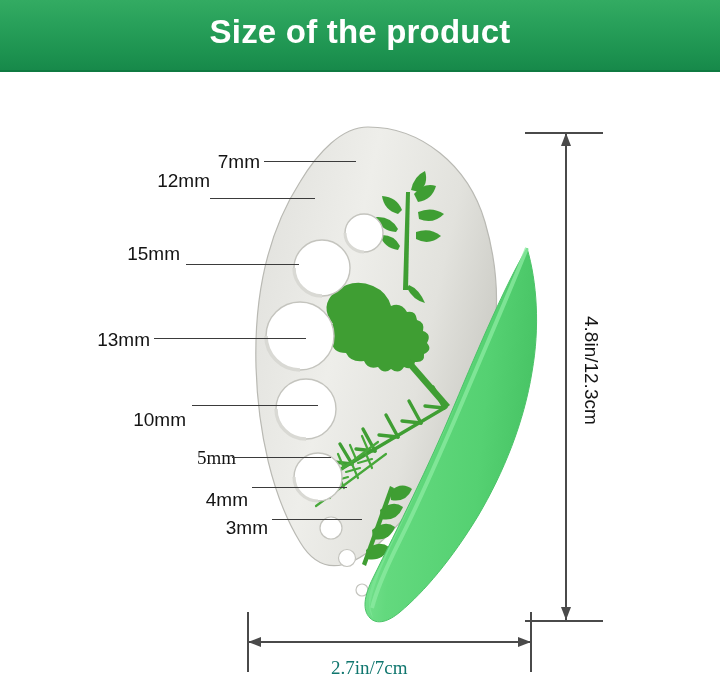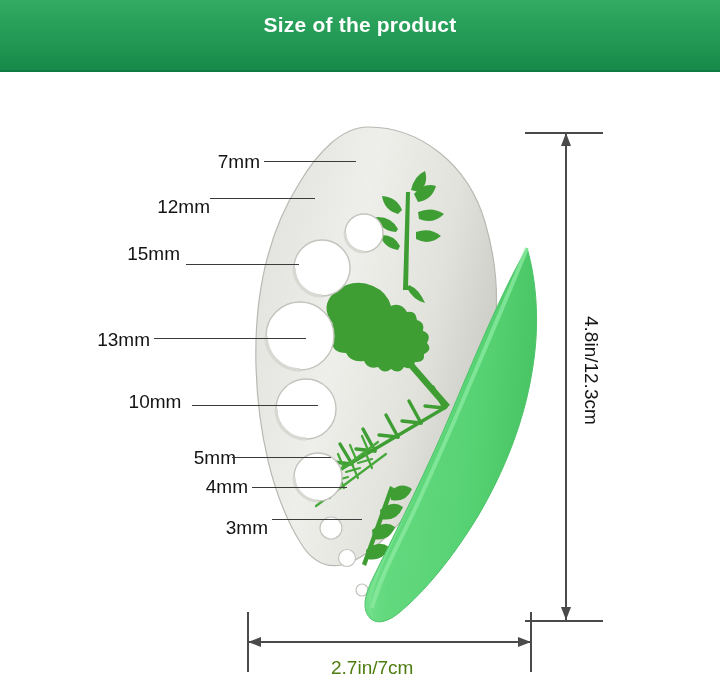--- a/index.html
+++ b/index.html
@@ -29,21 +29,21 @@
     border-bottom: 2px solid #0f7a41;
     box-sizing: border-box;
   }
   #header-title {
     position: absolute;
     left: 0;
     top: 13px;
     width: 720px;
     text-align: center;
     color: #ffffff;
-    font-size: 21px;
+    font-size: 33px;
     font-weight: bold;
     letter-spacing: 0.2px;
     font-family: "Liberation Sans", sans-serif;
   }
 
   
   #stage {
     position: absolute;
     left: 0;
     top: 72px;
@@ -118,23 +118,23 @@
     font-size: 19px;
     color: #141414;
     white-space: nowrap;
     transform-origin: left top;
     transform: rotate(90deg);
     font-family: "Liberation Sans", sans-serif;
   }
   #dim-horizontal-text {
     position: absolute;
     font-size: 19px;
-    color: #4d7c0f;
+    color: #0f766e;
     white-space: nowrap;
-    font-family: Liberation Sans, sans-serif;
+    font-family: Liberation Serif, serif;
   }
 
   
   #product {
     position: absolute;
     left: 0;
     top: 0;
     width: 720px;
     height: 613px;
   }
@@ -293,36 +293,36 @@
                  L 373 546
                  C 366 536, 368 520, 377 500
                  C 402 448, 432 390, 458 328
                  C 484 266, 508 212, 527 176 Z" fill="#7ae493" opacity="0.85"></path>
       </g>
     </svg>
 
     <div class="callout-label" style="left:198px; top:79px; width:62px;">7mm</div>
     <div class="leader-line" style="left:264px; top:89px; width:92px;"></div>
 
-    <div class="callout-label" style="left:148px; top:124px; width:62px;">12mm</div>
+    <div class="callout-label" style="left:148px; top:98px; width:62px;">12mm</div>
     <div class="leader-line" style="left:210px; top:126px; width:105px;"></div>
 
     <div class="callout-label" style="left:118px; top:171px; width:62px;">15mm</div>
     <div class="leader-line" style="left:186px; top:192px; width:113px;"></div>
 
     <div class="callout-label" style="left:88px; top:257px; width:62px;">13mm</div>
     <div class="leader-line" style="left:154px; top:266px; width:152px;"></div>
 
-    <div class="callout-label" style="left:124px; top:319px; width:62px;text-align:center;">10mm</div>
+    <div class="callout-label" style="left:124px; top:337px; width:62px;">10mm</div>
     <div class="leader-line" style="left:192px; top:333px; width:126px;"></div>
 
-    <div class="callout-label" style="left:184px; top:375px; width:52px;">5mm</div>
+    <div class="callout-label" style="left:184px; top:375px; width:52px;font-family:Liberation Serif, serif;">5mm</div>
     <div class="leader-line" style="left:232px; top:385px; width:99px;"></div>
 
-    <div class="callout-label" style="left:196px; top:404px; width:52px;">4mm</div>
+    <div class="callout-label" style="left:196px; top:417px; width:52px;">4mm</div>
     <div class="leader-line" style="left:252px; top:415px; width:95px;"></div>
 
     <div class="callout-label" style="left:216px; top:437px; width:52px;margin-top:8px;">3mm</div>
     <div class="leader-line" style="left:272px; top:447px; width:90px;"></div>
 
     <div class="ext-line-h" style="left:525px; top:60px; width:78px;"></div>
     <div class="ext-line-h" style="left:525px; top:548px; width:78px;"></div>
 
     <div class="dim-line-v" style="left:565px; top:60px; height:488px;"></div>
     <div class="arrow arrow-up" style="left:561px; top:61px;"></div>

